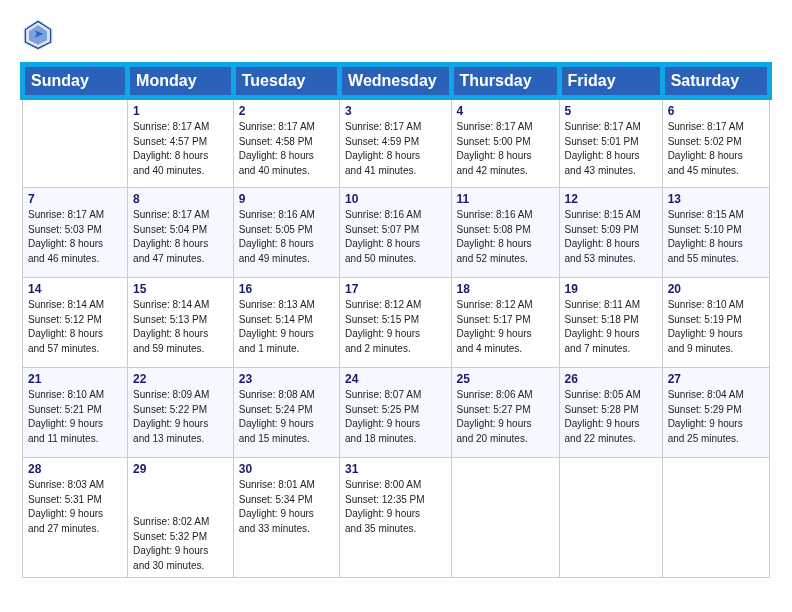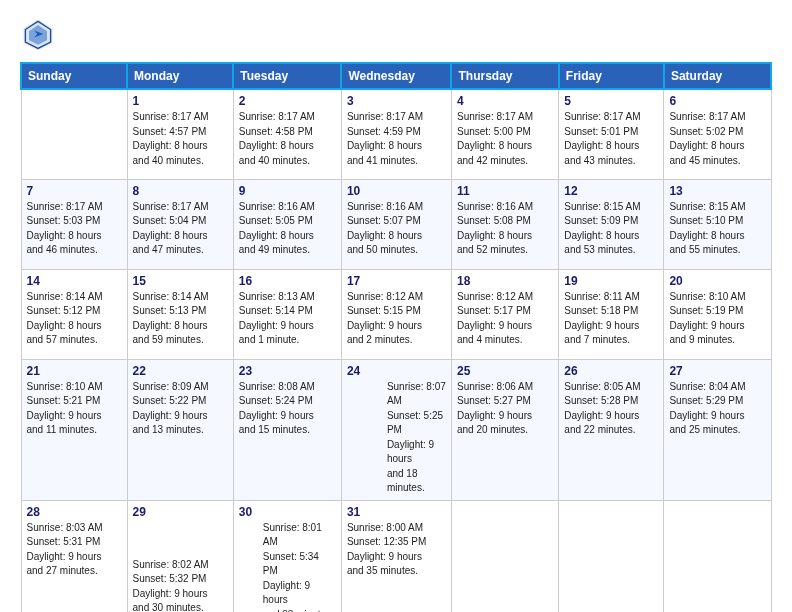--- a/index.html
+++ b/index.html
@@ -51,24 +51,24 @@
       color: #444;
     }
     .calendar-table {
       width: 100%;
       border-collapse: collapse;
       font-size: 10.5px;
     }
     .calendar-table thead tr th {
       background: #2962b8;
       color: #fff;
-      font-size: 12px;
+      font-size: 16px;
       font-weight: bold;
       padding: 5px 6px;
-      border: 2px solid #0ea5e9;
+      border: 5px solid #0ea5e9;
       text-align: left;
     }
     .calendar-table tbody tr td {
       border: 1px solid #ccc;
       vertical-align: top;
       padding: 4px 5px;
       width: 113px;
       height: 90px;
       color: #222;
       background: #fff;
@@ -293,21 +293,21 @@
           </td>
           <td>
             <span class="day-number">23</span>
             <div class="day-info" style="white-space: pre-line;">Sunrise: 8:08 AM
 Sunset: 5:24 PM
 Daylight: 9 hours
 and 15 minutes.</div>
           </td>
           <td>
             <span class="day-number">24</span>
-            <div class="day-info" style="white-space: pre-line; margin-left: 40px;">Sunrise: 8:07 AM
+            <div class="day-info" style="white-space: pre-line;">Sunrise: 8:07 AM
 Sunset: 5:25 PM
 Daylight: 9 hours
 and 18 minutes.</div>
           </td>
           <td>
             <span class="day-number">25</span>
             <div class="day-info" style="white-space: pre-line;">Sunrise: 8:06 AM
 Sunset: 5:27 PM
 Daylight: 9 hours
 and 20 minutes.</div>
@@ -337,21 +337,21 @@
           </td>
           <td>
             <span class="day-number">29</span>
             <div class="day-info" style="white-space: pre-line; margin-top: 39px;">Sunrise: 8:02 AM
 Sunset: 5:32 PM
 Daylight: 9 hours
 and 30 minutes.</div>
           </td>
           <td>
             <span class="day-number">30</span>
-            <div class="day-info" style="white-space: pre-line; margin-left: 24px;">Sunrise: 8:01 AM
+            <div class="day-info" style="white-space: pre-line;">Sunrise: 8:01 AM
 Sunset: 5:34 PM
 Daylight: 9 hours
 and 33 minutes.</div>
           </td>
           <td>
             <span class="day-number">31</span>
             <div class="day-info" style="white-space: pre-line;">Sunrise: 8:00 AM
 Sunset: 12:35 PM
 Daylight: 9 hours
 and 35 minutes.</div>

